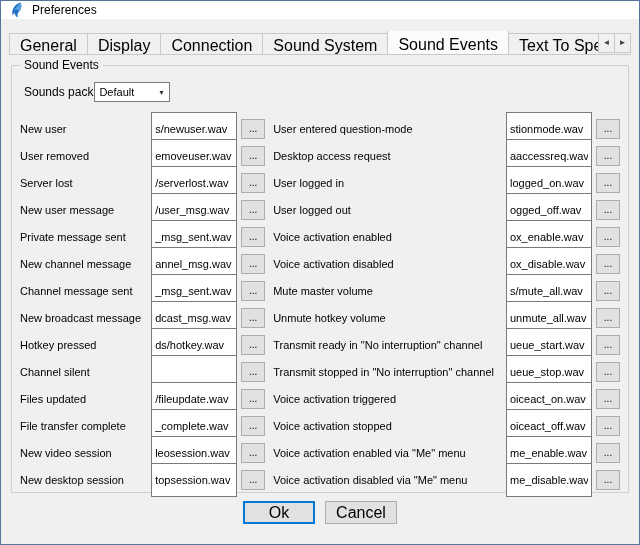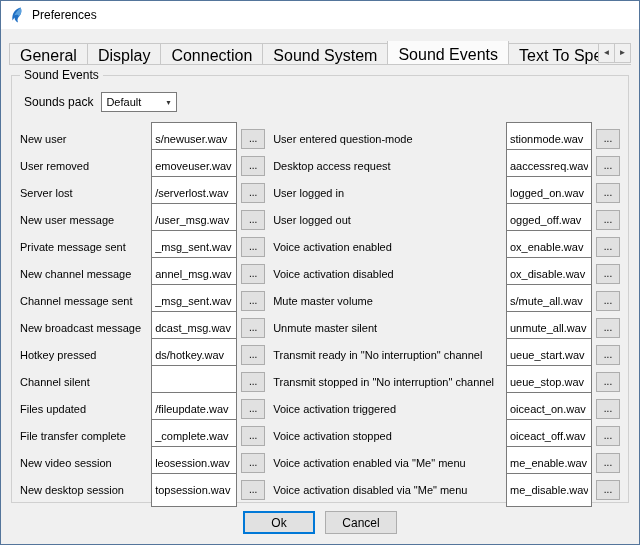--- a/index.html
+++ b/index.html
@@ -1,46 +1,46 @@
 <!DOCTYPE html>
 <html><head>
 <meta charset="utf-8">
 <style>
   *{box-sizing:border-box;margin:0;padding:0;}
   html,body{width:640px;height:545px;}
   body{font-family:"Liberation Sans",sans-serif;background:#f0f0f0;font-size:12px;color:#000;}
   .window{width:640px;height:545px;border:1px solid #54759b;background:#f0f0f0;display:flex;flex-direction:column;overflow:hidden;}
-  .titlebar{height:28px;background:#ffffff;display:flex;align-items:center;padding:0 8px;gap:7px;flex:0 0 auto;}
+  .titlebar{height:18px;background:#ffffff;display:flex;align-items:center;padding:0 8px;gap:7px;flex:0 0 auto;}
   .titlebar .title{font-size:12px;color:#000;}
   .appicon{width:16px;height:16px;display:inline-flex;align-items:center;justify-content:center;}
   .tabstrip{display:flex;align-items:flex-end;margin:12px 8px 0;position:relative;border-bottom:1px solid #c8c8c8;overflow:hidden;height:24px;flex:0 0 auto;}
   .tab{flex:0 0 auto;background:#f0f0f0;border:1px solid #c8c8c8;border-bottom:none;padding:3px 10px 4px;height:21px;font-size:16px;white-space:nowrap;cursor:default;}
   .tab + .tab{margin-left:-1px;}
   .tab.active{background:#fbfbfb;height:24px;padding-top:5px;position:relative;z-index:2;}
   .tab-scrollers{position:absolute;right:0;bottom:1px;display:flex;z-index:3;background:#f0f0f0;}
   .tab-scrollers button{width:17px;height:20px;background:#f0f0f0;border:1px solid #c8c8c8;display:flex;align-items:center;justify-content:center;padding:0;}
   .tab-scrollers button + button{margin-left:-1px;}
   .tab-scrollers span{font-size:8px;color:#444;line-height:1;}
   .groupbox{margin:10px 10px 0;border:1px solid #d0d0d0;position:relative;height:428px;padding:14px 8px 6px;flex:0 0 auto;}
   .legend{position:absolute;top:-8px;left:8px;background:#f0f0f0;padding:0 4px;font-size:12px;}
-  .packrow{display:flex;align-items:center;gap:8px;margin:2px 0 10px 4px;height:20px;}
+  .packrow{display:flex;align-items:center;gap:1px;margin:2px 0 10px 4px;height:20px;}
   .packrow .plabel{font-size:12px;}
   .combo{width:76px;height:20px;background:#fff;border:1px solid #7a7a7a;display:flex;align-items:center;cursor:default;justify-content:center;}
   .combo-value{flex:1;padding-left:4px;font-size:11px;}
   .combo-arrow{width:16px;text-align:center;font-size:8px;color:#333;}
   .columns{display:flex;gap:8px;}
   .col{display:flex;flex-direction:column;justify-content:space-between;}
   .col-left{width:246px;}
   .col-right{width:348px;}
   .row{display:grid;grid-template-columns:1fr 86px 24px;gap:4px;align-items:center;height:20px;margin-bottom:7px;}
   .rlabel{font-size:11px;white-space:nowrap;overflow:hidden;}
   .field{height:20px;border:1px solid #7a7a7a;background:#fff;font-family:"Liberation Sans",sans-serif;font-size:11px;padding:16px 3px;width:100%;}
   .browse{height:20px;width:24px;background:#e1e1e1;border:1px solid #adadad;font-size:10px;line-height:1;padding:0;font-family:inherit;}
   .btnrow{display:flex;justify-content:center;gap:10px;margin-top:8px;}
-  .btn{width:72px;height:23px;background:#e1e1e1;border:1px solid #adadad;font-family:inherit;font-size:12px;}
+  .btn{width:72px;height:23px;background:#e1e1e1;border:1px solid #adadad;font-family:inherit;font-size:16px;}
   .btn.ok{border:1px solid #0078d7;box-shadow:inset 0 0 0 1px #0078d7;}
 </style>
 </head>
 <body>
 
 <div class="window">
 
   <div class="titlebar">
     <span class="appicon">
       <svg width="16" height="16" viewBox="0 0 16 16">
@@ -185,21 +185,21 @@
           <span class="rlabel">Voice activation disabled</span>
           <input class="field" type="text" value="ox_disable.wav" style="">
           <button class="browse">...</button>
         </div>
         <div class="row">
           <span class="rlabel">Mute master volume</span>
           <input class="field" type="text" value="s/mute_all.wav" style="">
           <button class="browse">...</button>
         </div>
         <div class="row">
-          <span class="rlabel">Unmute master silent</span>
+          <span class="rlabel">Unmute hotkey volume</span>
           <input class="field" type="text" value="unmute_all.wav" style="">
           <button class="browse">...</button>
         </div>
         <div class="row">
           <span class="rlabel">Transmit ready in "No interruption" channel</span>
           <input class="field" type="text" value="ueue_start.wav" style="">
           <button class="browse">...</button>
         </div>
         <div class="row">
           <span class="rlabel">Transmit stopped in "No interruption" channel</span>

